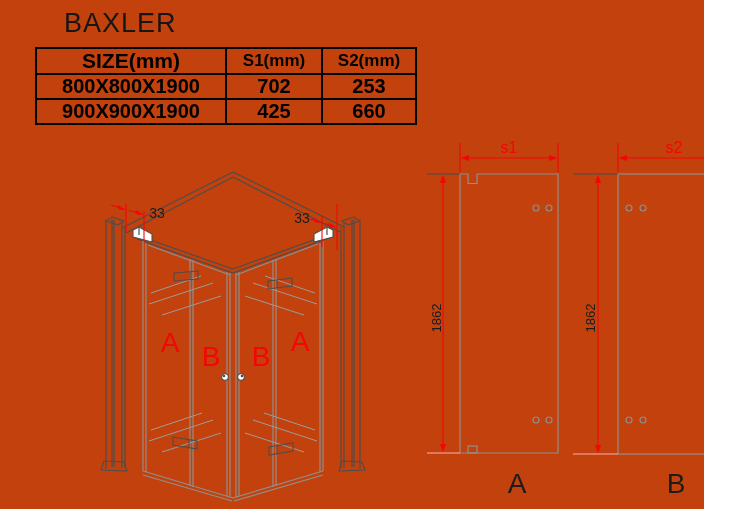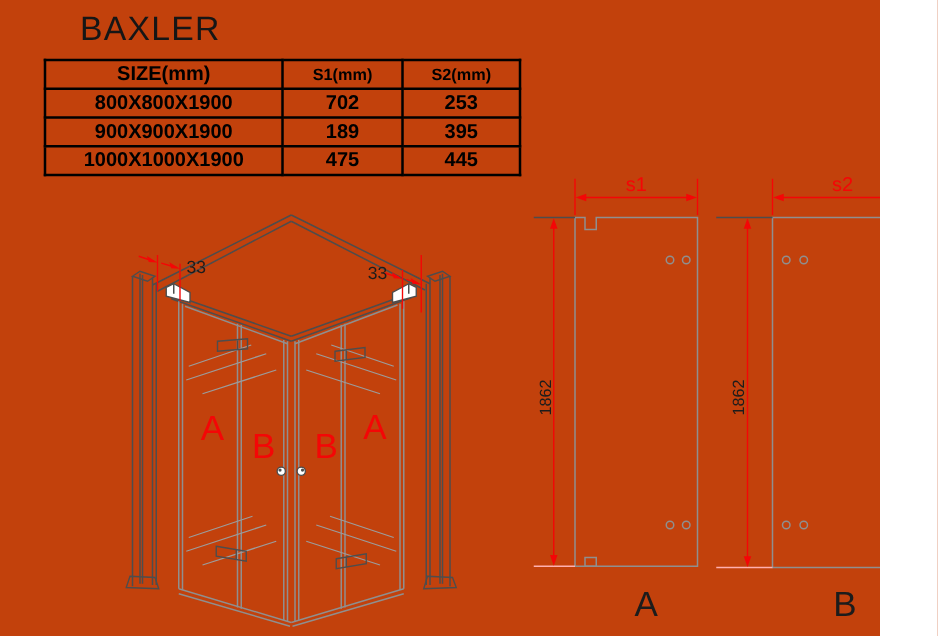--- a/index.html
+++ b/index.html
@@ -3,23 +3,23 @@
 <meta charset="utf-8">
 <style>
   html,body{margin:0;padding:0;background:#fff;}
   .sheet{position:relative;width:704px;height:509px;background:#c2410c;overflow:hidden;
          font-family:"Liberation Sans",sans-serif;color:#111;}
   .title{position:absolute;left:64px;top:8px;font-size:27px;letter-spacing:1px;color:#161616;}
   table.size-table{position:absolute;left:35px;top:47px;width:380px;border-collapse:collapse;
          table-layout:fixed;}
   table.size-table th,table.size-table td{border:2px solid #000;text-align:center;vertical-align:middle;
          font-weight:bold;padding:0;height:21px;color:#000;}
-  th.c1{font-size:16px;}
-  th.cs{font-size:13px;}
-  td{font-size:16px;}
+  th.c1{font-size:21px;}
+  th.cs{font-size:17px;}
+  td{font-size:20px;}
   svg{position:absolute;left:0;top:0;}
   svg text{font-family:"Liberation Sans",sans-serif;}
   .g{stroke:#8f8f8f;fill:none;stroke-width:1.2;}
   .d{stroke:#4d4d4d;fill:none;stroke-width:1.2;}
   .lt{stroke:#9c9c9c;fill:none;stroke-width:1;}
   .r{stroke:#f40606;fill:none;stroke-width:1.1;}
   .rf{fill:#f40606;stroke:none;}
   .pk{stroke:#ffb0b0;fill:none;stroke-width:1.2;}
   .wh{fill:#ffffff;stroke:#4d4d4d;stroke-width:1.1;}
   .hl{fill:none;stroke:#4d4d4d;stroke-width:1.1;}
@@ -48,27 +48,22 @@
       <th class="cs">S1(mm)</th>
       <th class="cs">S2(mm)</th>
     </tr>
     <tr>
       <td>800X800X1900</td>
       <td>702</td>
       <td>253</td>
     </tr>
     <tr>
       <td>900X900X1900</td>
-      <td>189</td>
-      <td>395</td>
-    </tr>
-    <tr>
-      <td>1000X1000X1900</td>
-      <td>475</td>
-      <td>445</td>
+      <td>425</td>
+      <td>660</td>
     </tr>
   </tbody>
     </table>
 
   <svg width="750" height="509" viewBox="0 0 750 509">
 
     <g>
 
       <path class="d" d="M233,172 L122,228"></path>
       <path class="d" d="M233,177 L126,233"></path>

